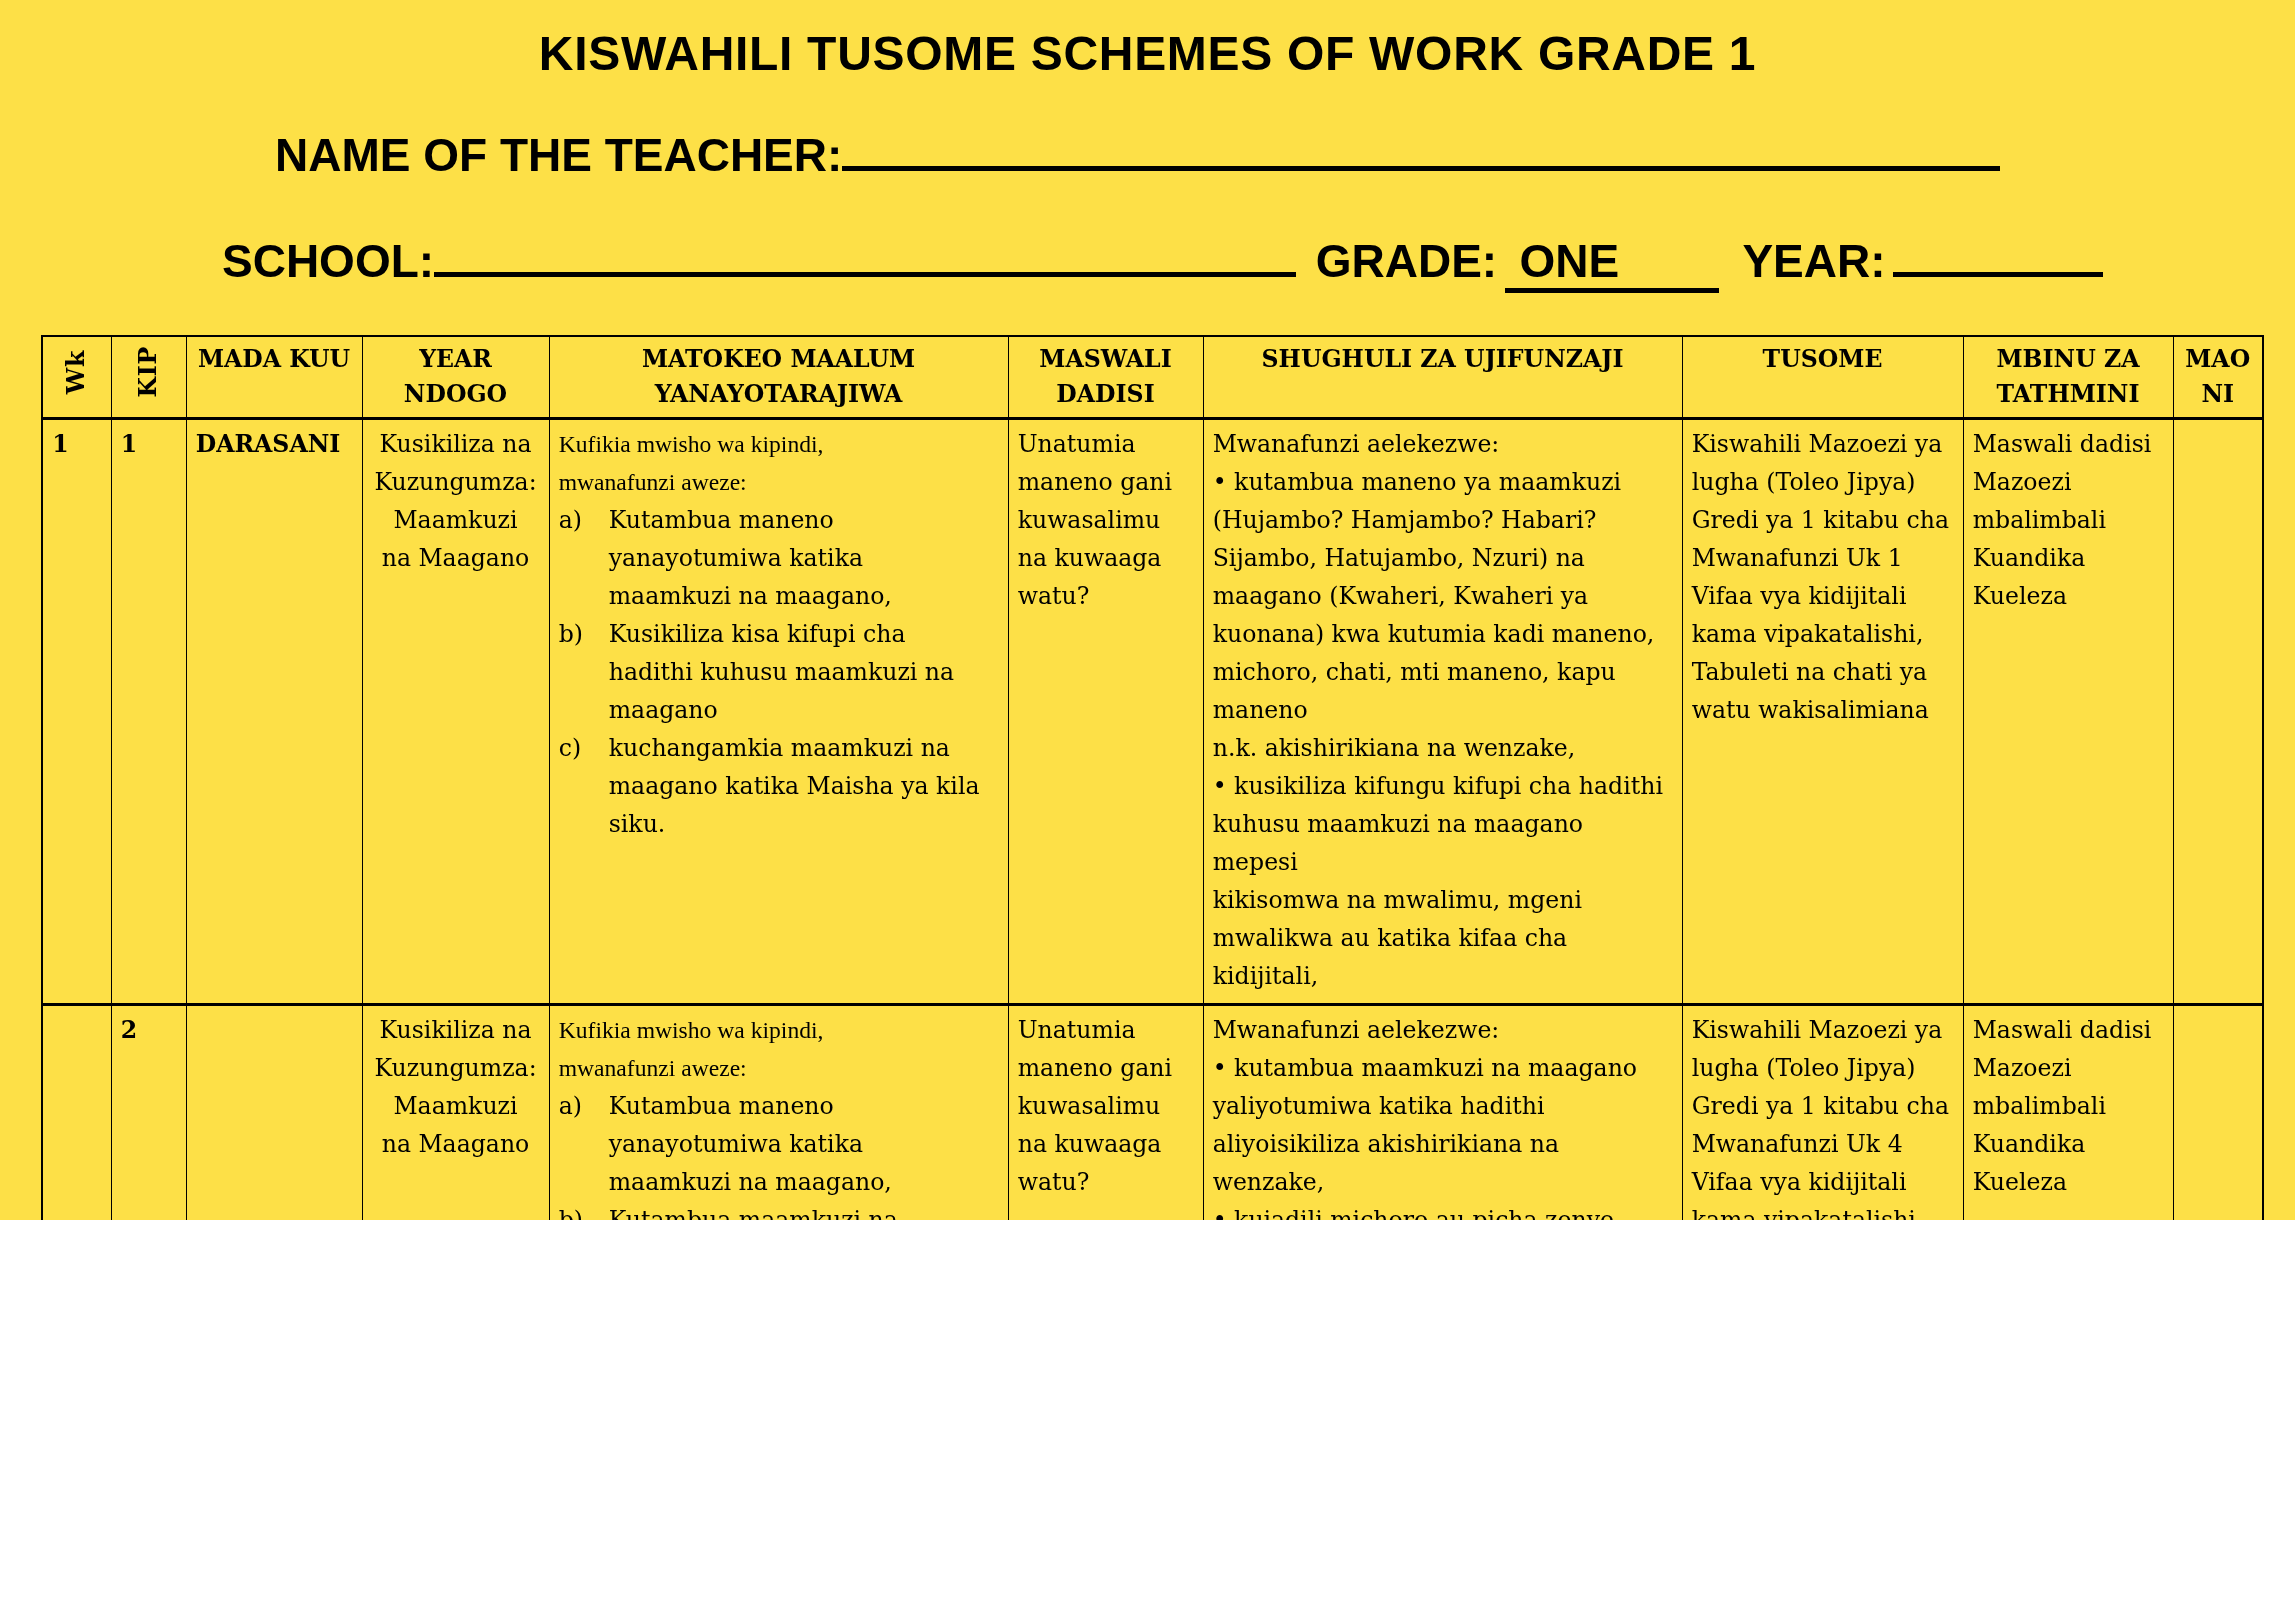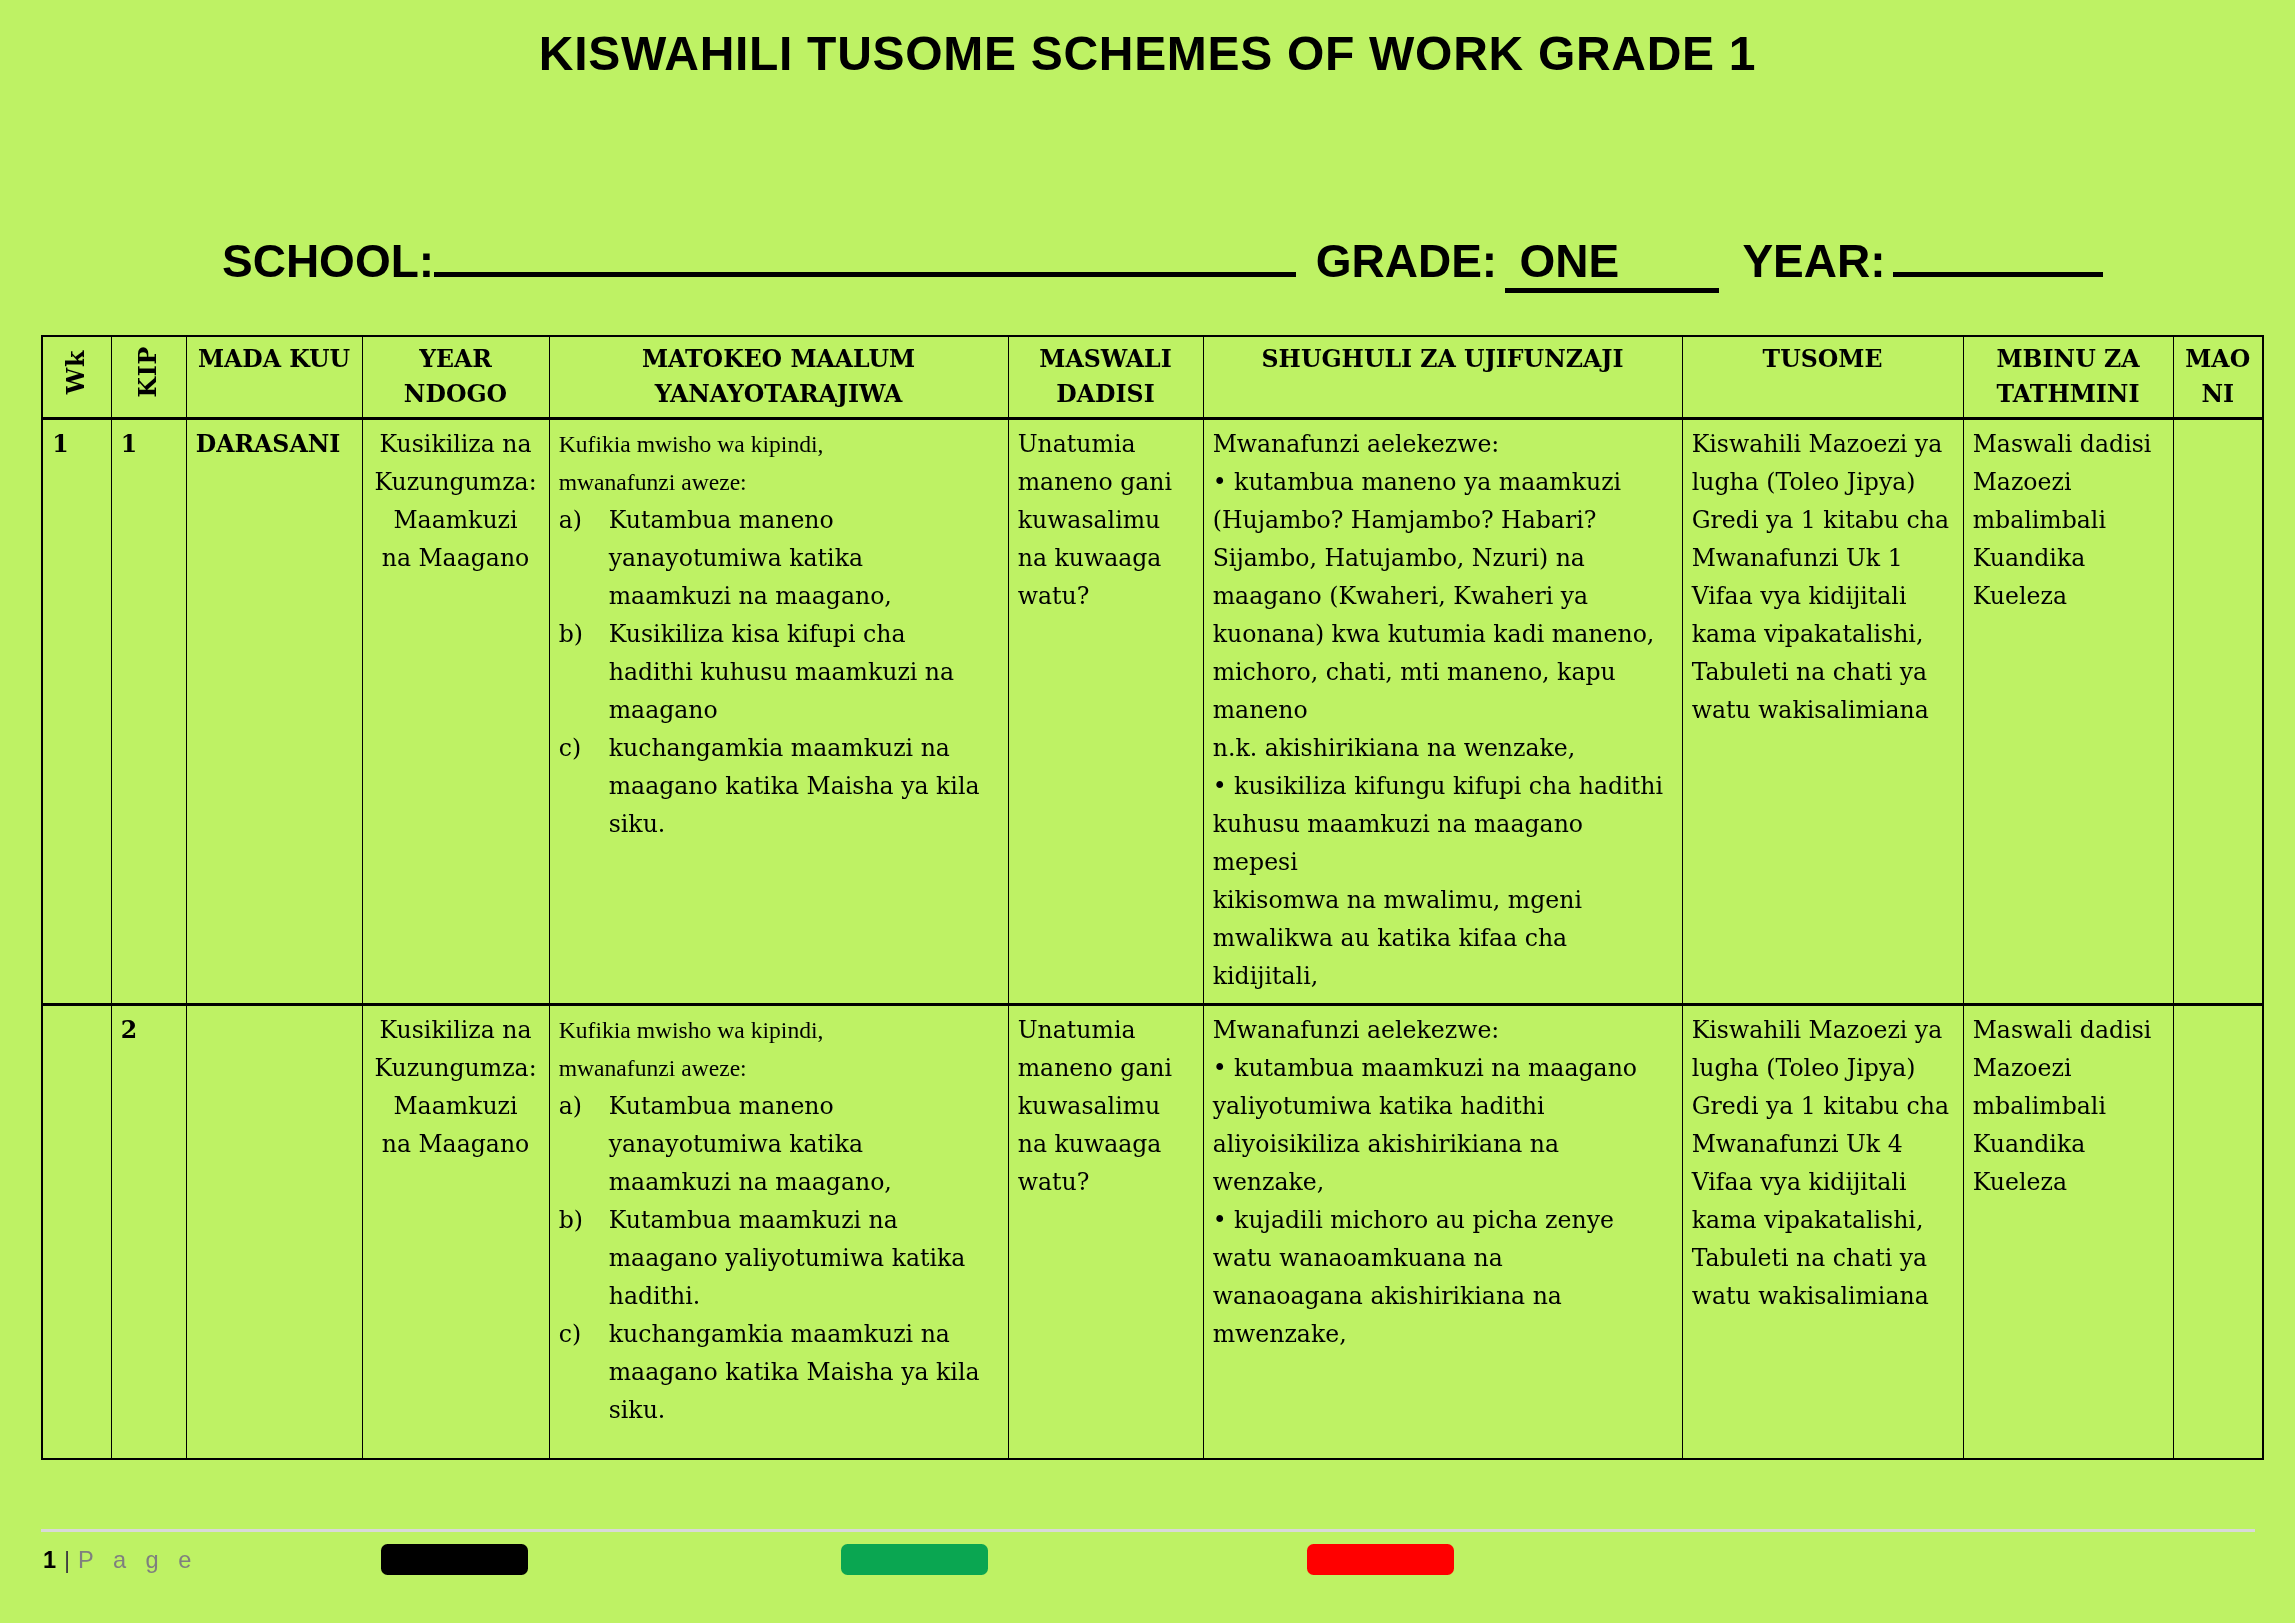--- a/index.html
+++ b/index.html
@@ -1,17 +1,17 @@
 <!DOCTYPE html>
 <html style="font-size:10.5px"><head>
 <meta charset="utf-8">
 <style>
   html,body { margin:0; padding:0; background:#ffffff; }
   .page {
-    position:relative; width:2295px; height:1623px; background:#bef264;
+    position:relative; width:2295px; height:1220px; background:#fde047;
     font-family:"DejaVu Serif","Liberation Serif",serif; color:#000; overflow:hidden;
   }
 
   
   .doc-title {
     position:absolute; top:26px; left:0; width:100%;
     text-align:center; font-family:"Liberation Sans",sans-serif;
     font-weight:900; font-size:48px; letter-spacing:0.7px; white-space:nowrap;
   }
   .head-line {
@@ -87,20 +87,21 @@
   .bar-green { left:841px; }
   .bar-red   { left:1307px; }
 </style>
 </head>
 <body>
 
 <div class="page">
 
   <div class="doc-title">KISWAHILI TUSOME SCHEMES OF WORK GRADE 1</div>
 
+  <div class="head-line teacher-line"><span>NAME OF THE TEACHER:</span><span class="uline ul-teacher"></span></div>
 
   <div class="head-line school-line"><span>SCHOOL:</span><span class="uline ul-school"></span><span class="lbl-term">GRADE:</span><span class="uline ul-term"><span class="term-value">ONE</span></span><span class="lbl-year">YEAR:</span><span class="uline ul-year"></span></div>
 
   <table class="swtable">
     <colgroup>
       <col style="width:69px">
         <col style="width:75px">
         <col style="width:176px">
         <col style="width:187px">
       <col style="width:459px">

